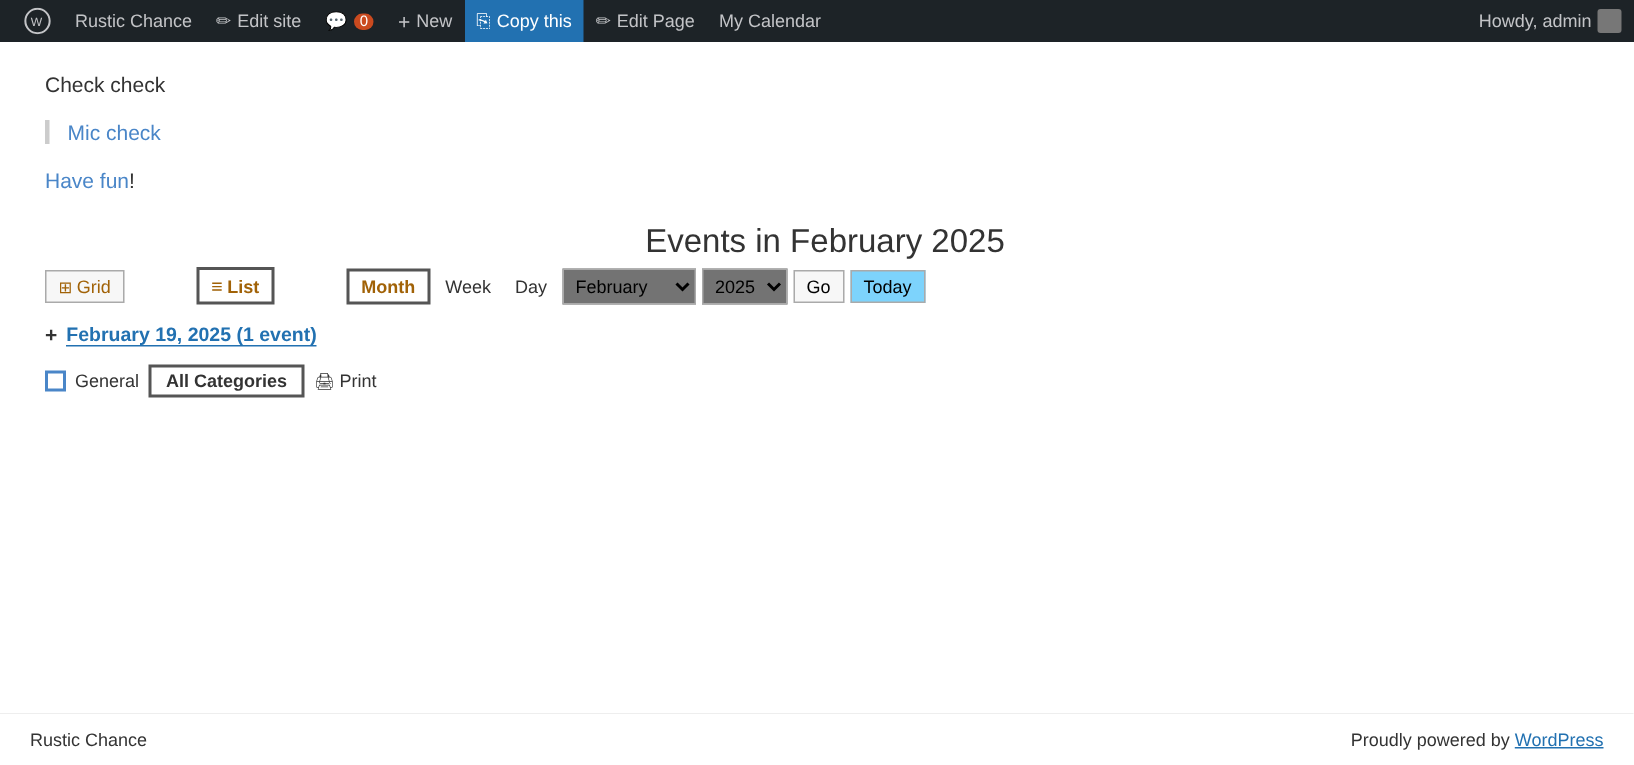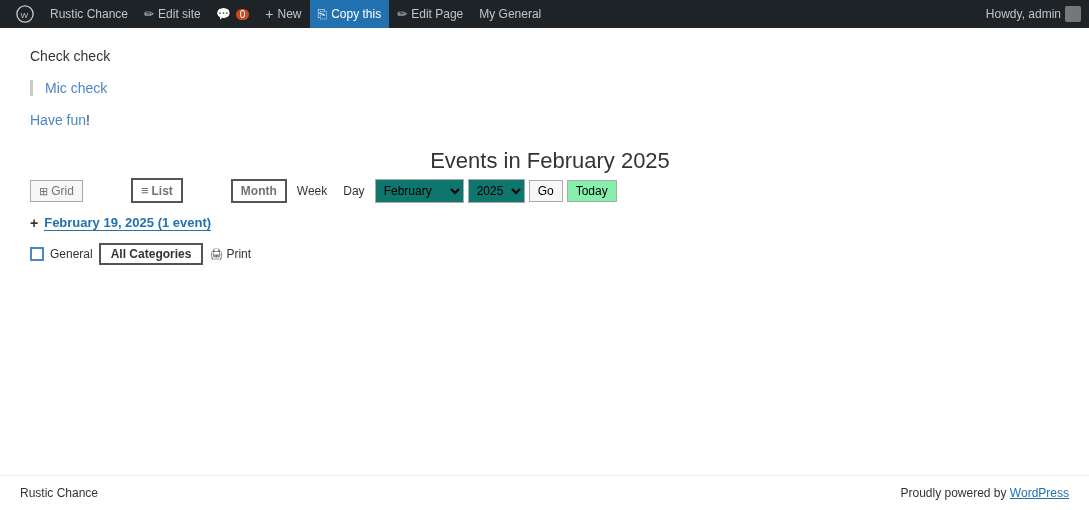--- a/index.html
+++ b/index.html
@@ -114,53 +114,53 @@
     }
     .cal-btn {
       border: 1px solid #aaa;
       background: #f7f7f7;
       padding: 3px 8px;
       font-size: 12px;
       cursor: pointer;
       display: flex;
       align-items: center;
       gap: 3px;
-      color: #737373;
+      color: #a16207;
     }
     .cal-btn.active-btn {
       background: #fff;
       border: 2px solid #555;
       font-weight: bold;
       margin-left: 44px;
     }
     .cal-btn-plain {
       border: none;
       background: none;
       padding: 3px 6px;
       font-size: 12px;
       cursor: pointer;
       color: #333;
     }
     .cal-select {
       border: 1px solid #aaa;
-      background: #0f766e;
+      background: #737373;
       padding: 3px 4px;
       font-size: 12px;
       cursor: pointer;
     }
     .cal-go-btn {
       border: 1px solid #aaa;
       background: #f7f7f7;
       padding: 3px 8px;
       font-size: 12px;
       cursor: pointer;
     }
     .cal-today-btn {
       border: 1px solid #aaa;
-      background: #86efac;
+      background: #7dd3fc;
       padding: 3px 8px;
       font-size: 12px;
       cursor: pointer;
       text-align: center;
     }
 
     
     .event-date-row {
       display: flex;
       align-items: center;
@@ -273,21 +273,21 @@
     </div>
     <div class="adminbar-item active-bar">
       <span>⎘</span>
       <span>Copy this</span>
     </div>
     <div class="adminbar-item">
       <span>✏</span>
       <span>Edit Page</span>
     </div>
     <div class="adminbar-item">
-      <span>My General</span>
+      <span>My Calendar</span>
     </div>
   </div>
   <div class="adminbar-right">
     <span>Howdy, admin</span>
     <div class="admin-avatar"></div>
   </div>
 </div>
 
 <div class="page-wrapper">
 

